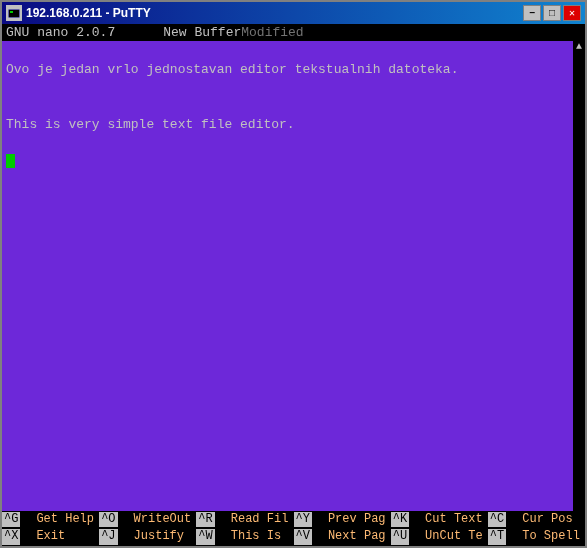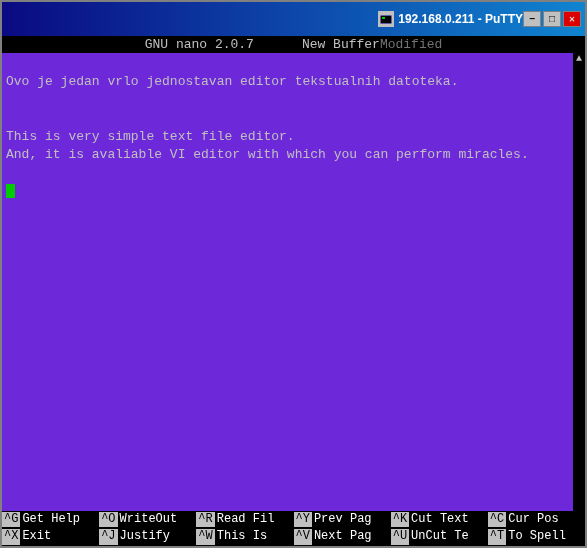--- a/index.html
+++ b/index.html
@@ -17,24 +17,24 @@
       width: 587px;
       height: 548px;
       border: 2px solid #808080;
       display: flex;
       flex-direction: column;
     }
 
     .title-bar {
       background: linear-gradient(to right, #0a0a82, #1084d0);
       color: white;
-      height: 34px;
-      display: flex;
-      align-items: center;
-      justify-content: flex-end;
+      height: 22px;
+      display: flex;
+      align-items: center;
+      justify-content: space-between;
       padding: 8px 4px;
       flex-shrink: 0;
     }
 
     .title-bar-left {
       display: flex;
       align-items: center;
       gap: 4px;
     }
 
@@ -86,22 +86,22 @@
       display: flex;
       flex-direction: column;
       overflow: hidden;
     }
 
     
     .nano-top-bar {
       background: #000;
       color: #c0c0c0;
       display: flex;
-      justify-content: center;
-      padding: 1px 20px;
+      justify-content: flex-start;
+      padding: 1px 4px;
       flex-shrink: 0;
       font-size: 13px;
       font-family: Liberation Mono, monospace;
     }
 
     .nano-top-left {
       color: #c0c0c0;
     }
 
     .nano-top-center {
@@ -186,22 +186,22 @@
       background: #c0c0c0;
       color: #000;
       padding: 0 2px;
       font-family: 'Courier New', Courier, monospace;
       font-size: 12px;
       white-space: nowrap;
       flex-shrink: 0;
     }
 
     .nano-label {
-      color: #ffffff;
-      padding-left: 2px;
+      color: #fdba74;
+      padding-left: 16px;
       font-size: 12px;
       white-space: nowrap;
     }
   </style>
 </head>
 <body>
 
 <div class="window">
 
   <div class="title-bar">
@@ -231,21 +231,20 @@
     </div>
 
     <div class="terminal-with-scroll">
       <div class="editor-content">
 
       <div class="editor-line">&nbsp;</div>
           <div class="editor-line">Ovo je jedan vrlo jednostavan editor tekstualnih datoteka.</div>
           <div class="editor-line">&nbsp;</div>
           <div class="editor-line">&nbsp;</div>
           <div class="editor-line">This is very simple text file editor.</div>
-          <div class="editor-line">And, it is avaliable VI editor with which you can perform miracles.</div>
           <div class="editor-line">&nbsp;</div>
           <div class="editor-line"><span class="cursor-block"></span></div>
           <div class="editor-line">&nbsp;</div>
           <div class="editor-line">&nbsp;</div>
           <div class="editor-line">&nbsp;</div>
           <div class="editor-line">&nbsp;</div>
           <div class="editor-line">&nbsp;</div>
           <div class="editor-line">&nbsp;</div>
           <div class="editor-line">&nbsp;</div>
           <div class="editor-line">&nbsp;</div>

